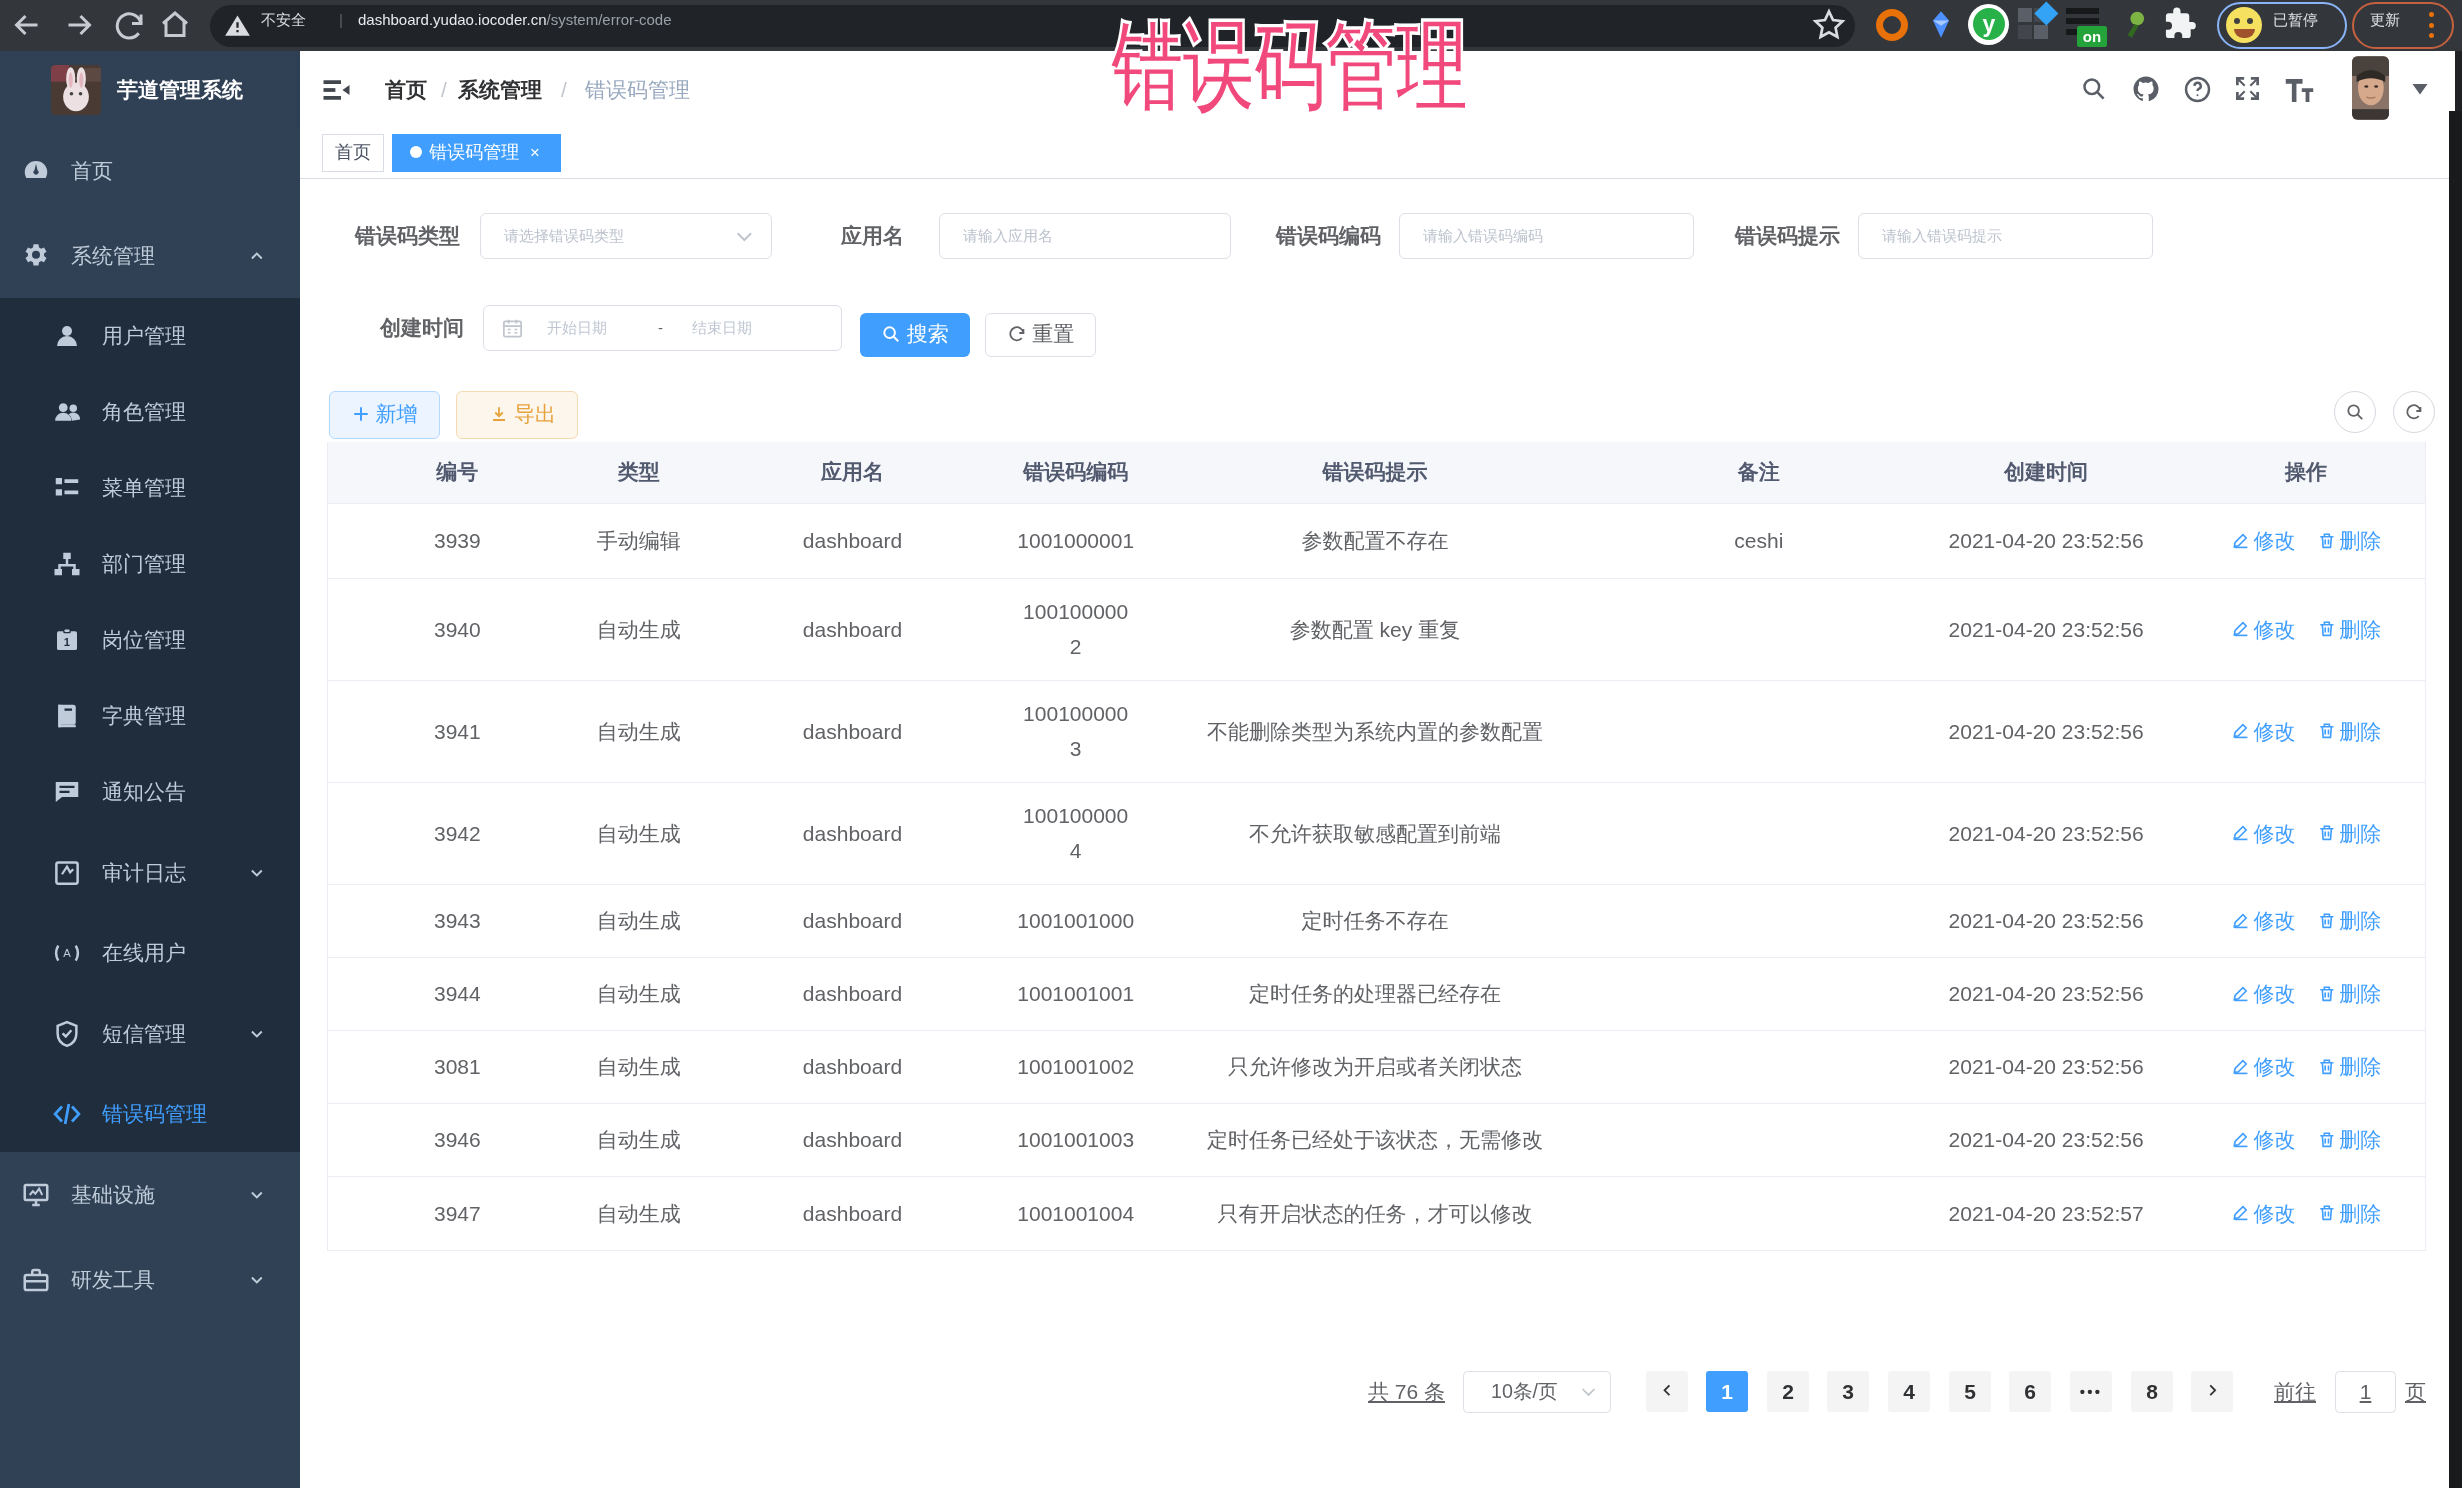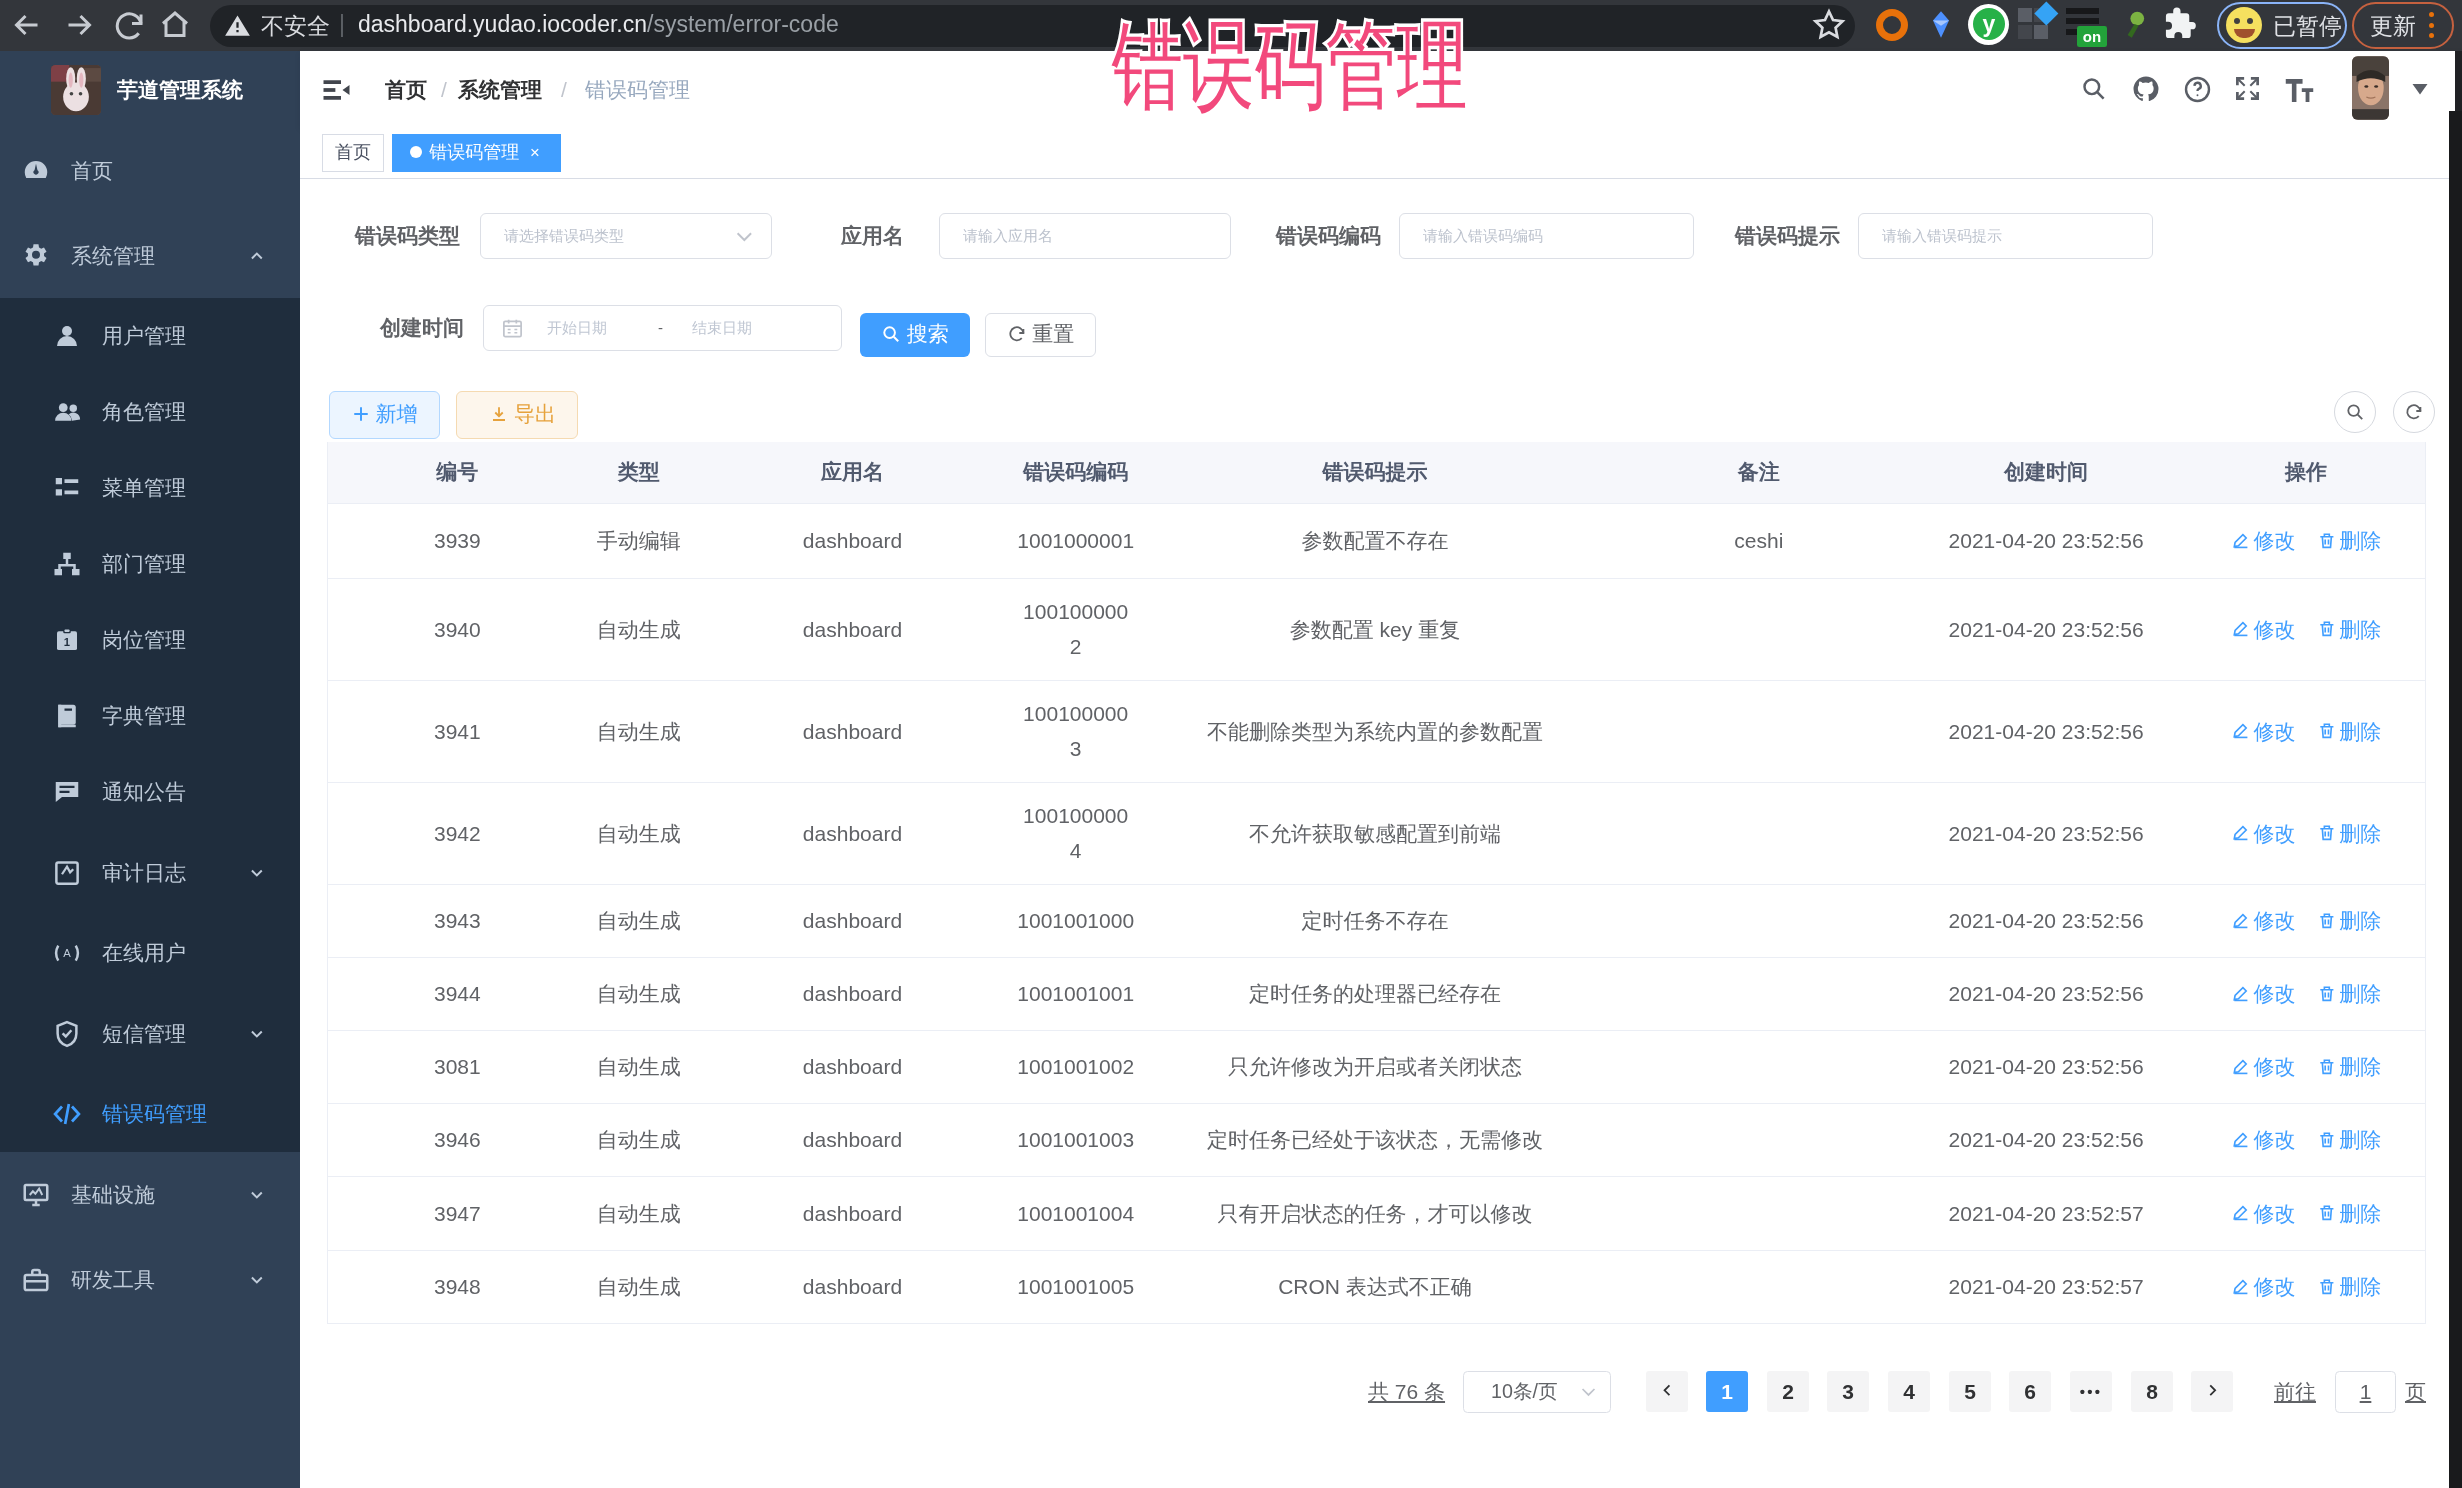--- a/index.html
+++ b/index.html
@@ -4,21 +4,21 @@
 <style>
 * { margin:0; padding:0; box-sizing:border-box; }
 html,body { width:2462px; height:1488px; overflow:hidden; background:#fff;
   font-family:"Liberation Sans", sans-serif; }
 .abs { position:absolute; }
 
 
 #chrome { position:absolute; left:0; top:0; width:2462px; height:51px; background:#33363b; }
 #chrome .pill { position:absolute; left:210px; top:4.5px; width:1645px; height:42px; background:#202327; border-radius:21px; }
 #chrome svg { position:absolute; }
-.urltext { position:absolute; top:10.6px; font-size:23px; color:#e8eaed; }
+.urltext { position:absolute; top:10.6px; font-size:15px; color:#e8eaed; }
 .urlgray { color:#9aa0a6; }
 
 
 #sidebar { position:absolute; left:0; top:51px; width:300px; height:1437px; background:#304156; padding-top:77px; }
 #logo { position:absolute; left:0; top:0; width:300px; height:77px; }
 #logoimg { position:absolute; left:51px; top:13.6px; width:50px; height:50px; border-radius:4.5px; overflow:hidden; background:#6b4a3a; }
 #logotext { position:absolute; left:117px; top:0; height:77px; line-height:77px; color:#fff; font-size:21px; font-weight:700; }
 .menu-item { position:relative; color:#bfcbd9; font-size:21px; }
 .menu-item .mi-icon { position:absolute; left:21px; top:50%; transform:translateY(-50%); width:30px; height:30px; }
 .menu-item .mi-text { position:absolute; left:71px; top:50%; transform:translateY(-50%); white-space:nowrap; }
@@ -547,35 +547,20 @@
           <td>只有开启状态的任务，才可以修改</td>
           <td></td>
           <td>2021-04-20 23:52:57</td>
           <td class="opcell"><span class="oplink"><svg style="vertical-align:-2.3px;margin-right:3px" width="19.7" height="19.7" viewBox="0 0 24 24" fill="none" stroke="#409eff" stroke-width="2">
                 <path d="M4 20h16"></path>
                 <path d="M14.5 4.5l4 4L9 18l-5 1 1-5z"></path>
               </svg>修改</span><span class="oplink" style="margin-left:21px;"><svg style="vertical-align:-2.3px;margin-right:3px" width="19.7" height="19.7" viewBox="0 0 24 24" fill="none" stroke="#409eff" stroke-width="2">
                 <path d="M4 7h16M9 7V4h6v3M6.5 7l1 13h9l1-13M10 10.5v6M14 10.5v6"></path>
               </svg>删除</span></td>
         </tr>
-    <tr style="height:73px">
-          <td>3948</td>
-          <td>自动生成</td>
-          <td>dashboard</td>
-          <td>1001001005</td>
-          <td>CRON 表达式不正确</td>
-          <td></td>
-          <td>2021-04-20 23:52:57</td>
-          <td class="opcell"><span class="oplink"><svg style="vertical-align:-2.3px;margin-right:3px" width="19.7" height="19.7" viewBox="0 0 24 24" fill="none" stroke="#409eff" stroke-width="2">
-                <path d="M4 20h16"></path>
-                <path d="M14.5 4.5l4 4L9 18l-5 1 1-5z"></path>
-              </svg>修改</span><span class="oplink" style="margin-left:21px;"><svg style="vertical-align:-2.3px;margin-right:3px" width="19.7" height="19.7" viewBox="0 0 24 24" fill="none" stroke="#409eff" stroke-width="2">
-                <path d="M4 7h16M9 7V4h6v3M6.5 7l1 13h9l1-13M10 10.5v6M14 10.5v6"></path>
-              </svg>删除</span></td>
-        </tr>
   </tbody>
     </table>
 
   <div class="pag" style="left:1368px;top:1371px;line-height:41px;">共 76 条</div>
   <div class="pag" style="left:1463px;top:1371px;width:148px;height:42px;border:1.5px solid #dcdfe6;border-radius:4.5px;">
     <span style="position:absolute;left:27px;top:0;line-height:39px;font-size:19.7px;">10条/页</span>
     <svg style="position:absolute;right:13.6px;top:15px" width="15px" height="10.6" viewBox="0 0 22 16" fill="none" stroke="#c0c4cc" stroke-width="2.6">
         <path d="M2 3l9 9 9-9"></path>
       </svg>
   </div>

